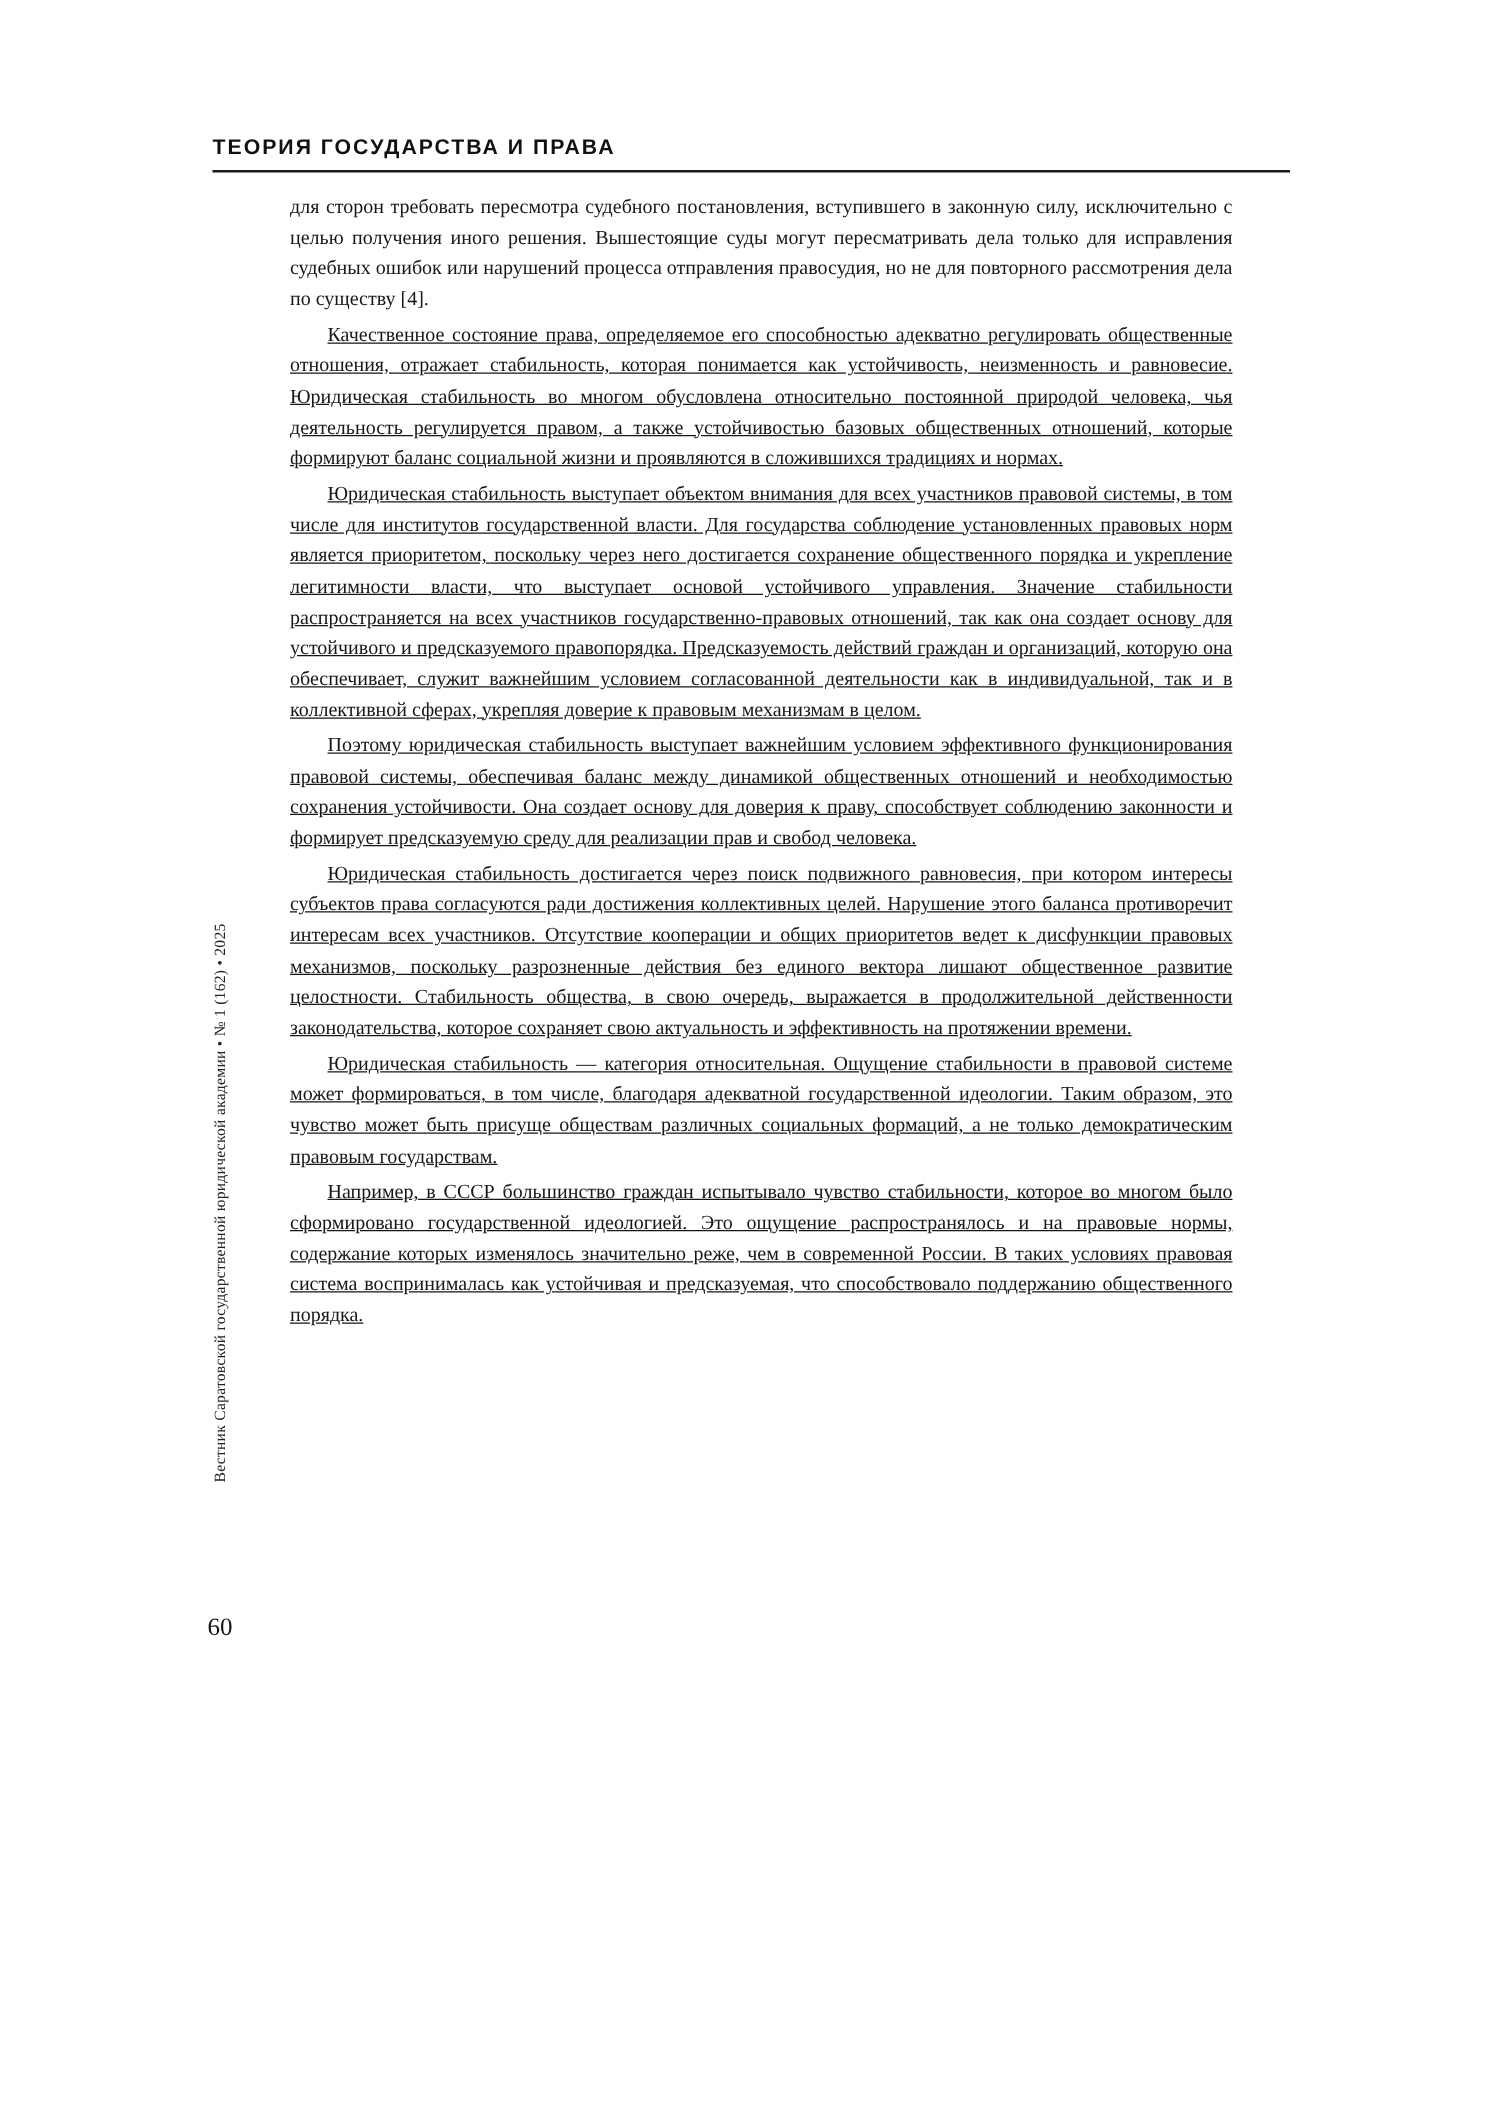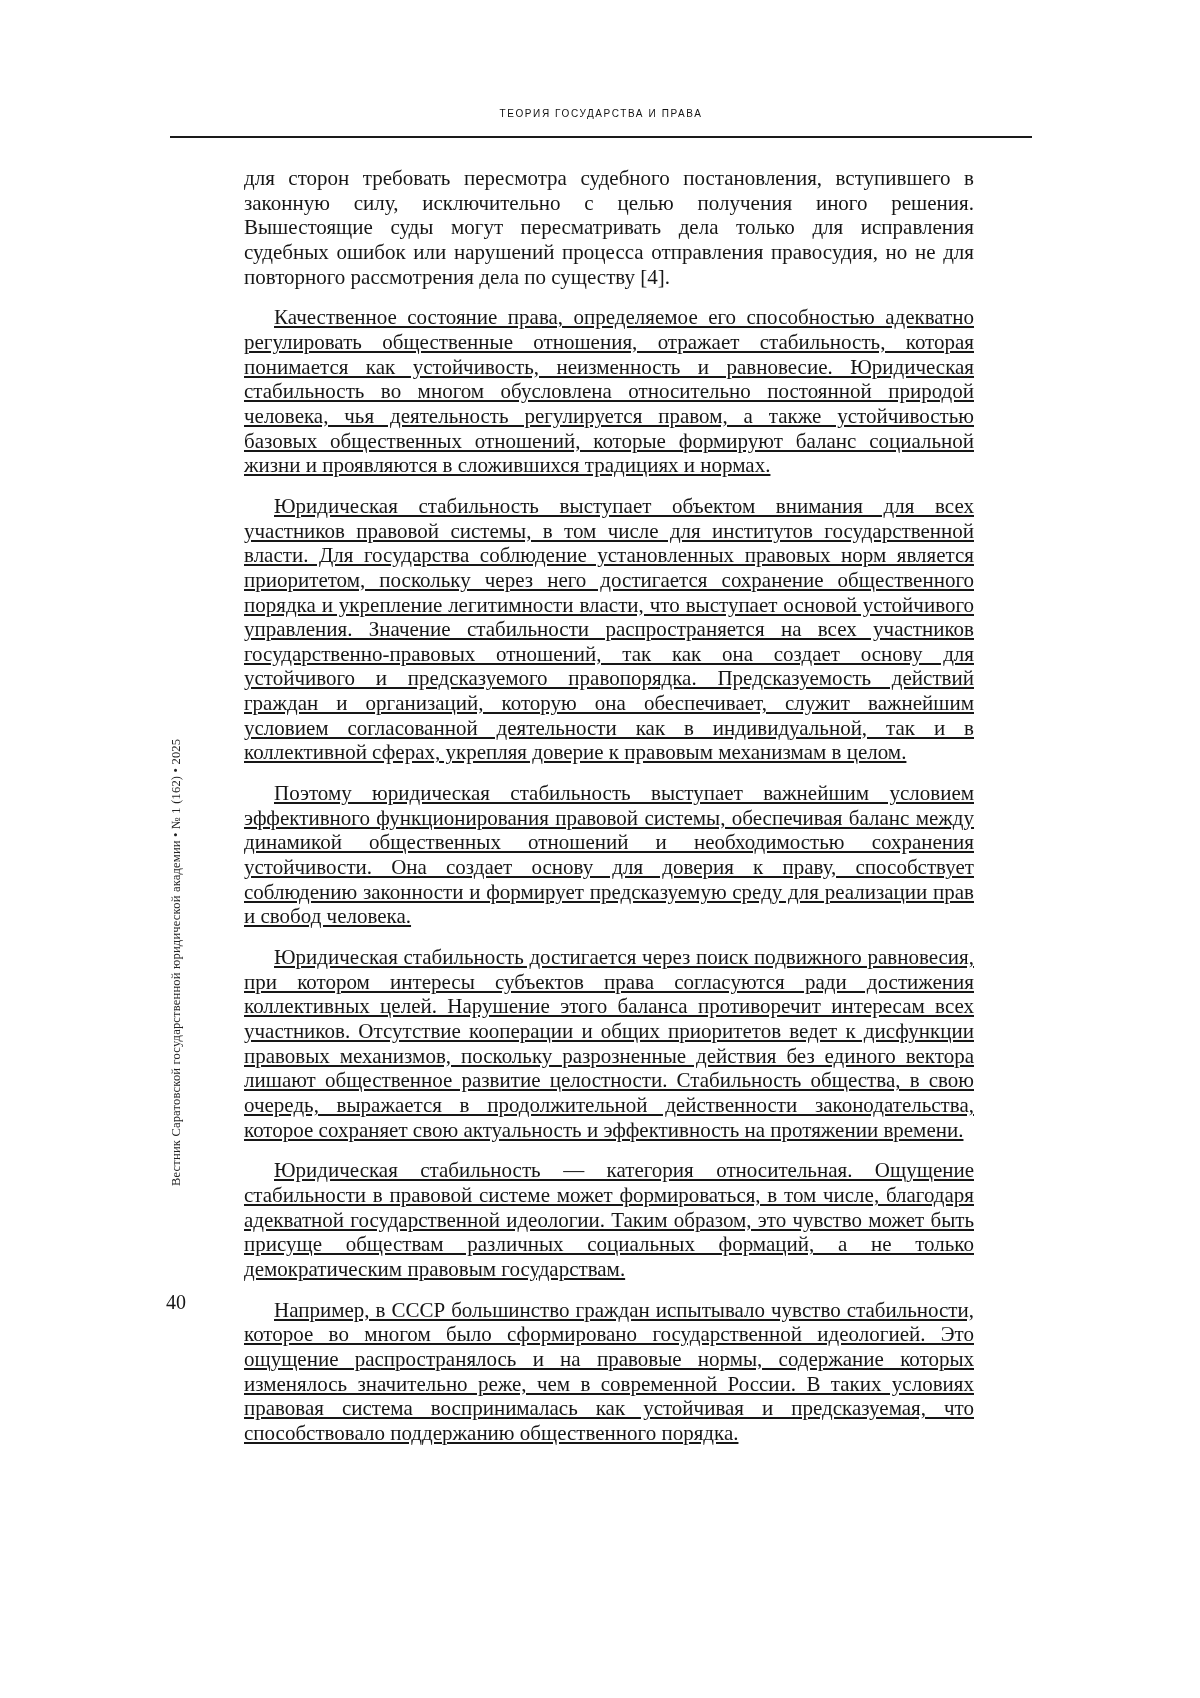--- a/index.html
+++ b/index.html
@@ -15,45 +15,44 @@
     margin: 0 auto;
     overflow: hidden;
     font-family: "Liberation Serif", "DejaVu Serif", serif;
     color: #161616;
   }
   .running-head {
     position: absolute;
     left: 170px;
     top: 108px;
     width: 862px;
-    text-align: center;
     font-family: "Liberation Sans", "DejaVu Sans", sans-serif;
-    font-size: 10px;
-    font-weight: normal;
+    font-size: 17px;
+    font-weight: bold;
     letter-spacing: 1.6px;
     color: #111111;
     text-transform: uppercase;
   }
   .head-rule {
     position: absolute;
     left: 170px;
     top: 136px;
     width: 862px;
     height: 2px;
     background: #1a1a1a;
   }
   .content {
     position: absolute;
     left: 228px;
     top: 150px;
     width: 762px;
   }
   .content p {
-    margin: 16px;
-    font-size: 21px;
+    margin: 4px;
+    font-size: 16px;
     line-height: 24.65px;
     text-align: justify;
     color: #161616;
   }
   .content p.indent {
     text-indent: 30px;
     text-decoration: underline;
   }
   .sidebar-caption {
     position: absolute;
@@ -90,15 +89,15 @@
     <p class="indent">Качественное состояние права, определяемое его способностью адекватно регулировать общественные отношения, отражает стабильность, которая понимается как устойчивость, неизменность и равновесие. Юридическая стабильность во многом обусловлена относительно постоянной природой человека, чья деятельность регулируется правом, а также устойчивостью базовых общественных отношений, которые формируют баланс социальной жизни и проявляются в сложившихся традициях и нормах.</p>
     <p class="indent">Юридическая стабильность выступает объектом внимания для всех участников правовой системы, в том числе для институтов государственной власти. Для государства соблюдение установленных правовых норм является приоритетом, поскольку через него достигается сохранение общественного порядка и укрепление легитимности власти, что выступает основой устойчивого управления. Значение стабильности распространяется на всех участников государственно-правовых отношений, так как она создает основу для устойчивого и предсказуемого правопорядка. Предсказуемость действий граждан и организаций, которую она обеспечивает, служит важнейшим условием согласованной деятельности как в индивидуальной, так и в коллективной сферах, укрепляя доверие к правовым механизмам в целом.</p>
     <p class="indent">Поэтому юридическая стабильность выступает важнейшим условием эффективного функционирования правовой системы, обеспечивая баланс между динамикой общественных отношений и необходимостью сохранения устойчивости. Она создает основу для доверия к праву, способствует соблюдению законности и формирует предсказуемую среду для реализации прав и свобод человека.</p>
     <p class="indent">Юридическая стабильность достигается через поиск подвижного равновесия, при котором интересы субъектов права согласуются ради достижения коллективных целей. Нарушение этого баланса противоречит интересам всех участников. Отсутствие кооперации и общих приоритетов ведет к дисфункции правовых механизмов, поскольку разрозненные действия без единого вектора лишают общественное развитие целостности. Стабильность общества, в свою очередь, выражается в продолжительной действенности законодательства, которое сохраняет свою актуальность и эффективность на протяжении времени.</p>
     <p class="indent">Юридическая стабильность — категория относительная. Ощущение стабильности в правовой системе может формироваться, в том числе, благодаря адекватной государственной идеологии. Таким образом, это чувство может быть присуще обществам различных социальных формаций, а не только демократическим правовым государствам.</p>
     <p class="indent">Например, в СССР большинство граждан испытывало чувство стабильности, которое во многом было сформировано государственной идеологией. Это ощущение распространялось и на правовые нормы, содержание которых изменялось значительно реже, чем в современной России. В таких условиях правовая система воспринималась как устойчивая и предсказуемая, что способствовало поддержанию общественного порядка.</p>
   </div>
 
   <div class="sidebar-caption">Вестник Саратовской государственной юридической академии • № 1 (162) • 2025</div>
 
-  <div class="page-number">40</div>
+  <div class="page-number">60</div>
 
 </div>
 
 </body></html>

